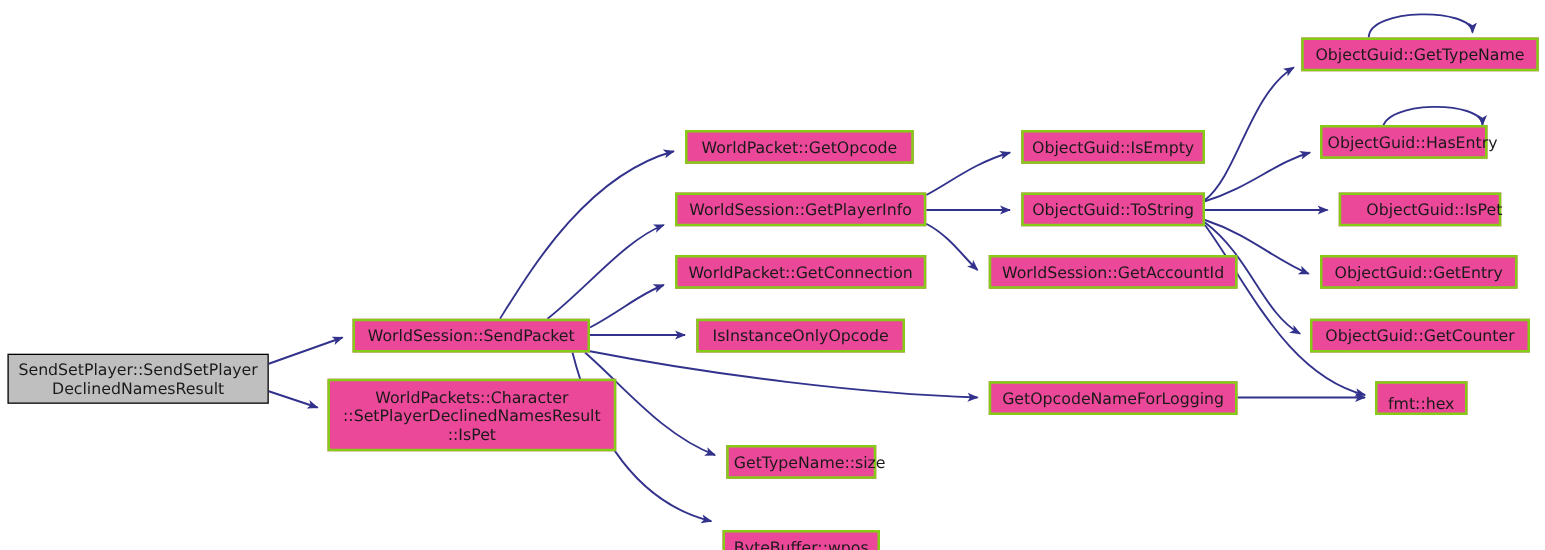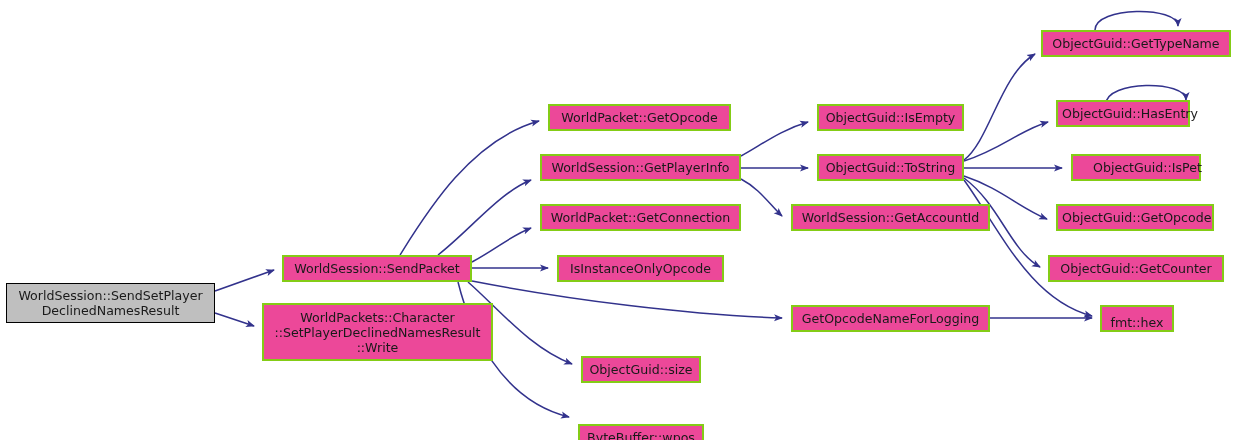--- a/index.html
+++ b/index.html
@@ -86,52 +86,52 @@
       <path d="M964,180 C1000,230 1030,300 1092,316"></path>
 
       <path d="M990,318 L1092,318"></path>
 
       <path d="M1095,30 C1095,6 1178,6 1178,26"></path>
       <path d="M1106,104 C1106,80 1186,80 1186,100"></path>
     </g>
   </svg>
 
   <div class="node highlight" style="left:6px; top:283px; width:209px; height:40px;">
-    <span class="label">WorldSession::SendSetPlayer
+    <span class="label">SendSetPlayer::SendSetPlayer
 DeclinedNamesResult</span>
   </div>
 
   <div class="node" style="left:282px; top:255px; width:190px; height:27px;">
     <span class="label">WorldSession::SendPacket</span>
   </div>
 
   <div class="node" style="left:262px; top:303px; width:231px; height:58px;">
     <span class="label">WorldPackets::Character
 ::SetPlayerDeclinedNamesResult
-::Write</span>
+::IsPet</span>
   </div>
 
   <div class="node" style="left:548px; top:104px; width:183px; height:27px;">
     <span class="label">WorldPacket::GetOpcode</span>
   </div>
 
   <div class="node" style="left:540px; top:154px; width:201px; height:27px;">
     <span class="label">WorldSession::GetPlayerInfo</span>
   </div>
 
   <div class="node" style="left:540px; top:204px; width:201px; height:27px;">
     <span class="label">WorldPacket::GetConnection</span>
   </div>
 
   <div class="node" style="left:557px; top:255px; width:167px; height:27px;">
     <span class="label">IsInstanceOnlyOpcode</span>
   </div>
 
   <div class="node" style="left:581px; top:356px; width:120px; height:27px;">
-    <span class="label">ObjectGuid::size</span>
+    <span class="label">GetTypeName::size</span>
   </div>
 
   <div class="node" style="left:578px; top:424px; width:126px; height:27px;">
     <span class="label">ByteBuffer::wpos</span>
   </div>
 
   <div class="node" style="left:817px; top:104px; width:147px; height:27px;">
     <span class="label">ObjectGuid::IsEmpty</span>
   </div>
 
@@ -153,21 +153,21 @@
 
   <div class="node" style="left:1056px; top:100px; width:134px; height:27px;">
     <span class="label">ObjectGuid::HasEntry</span>
   </div>
 
   <div class="node" style="left:1071px; top:154px; width:130px; height:27px;padding-left:16px;">
     <span class="label">ObjectGuid::IsPet</span>
   </div>
 
   <div class="node" style="left:1056px; top:204px; width:158px; height:27px;">
-    <span class="label">ObjectGuid::GetOpcode</span>
+    <span class="label">ObjectGuid::GetEntry</span>
   </div>
 
   <div class="node" style="left:1048px; top:255px; width:176px; height:27px;">
     <span class="label">ObjectGuid::GetCounter</span>
   </div>
 
   <div class="node" style="left:1100px; top:305px; width:74px; height:27px;align-items:flex-end;">
     <span class="label">fmt::hex</span>
   </div>
 

